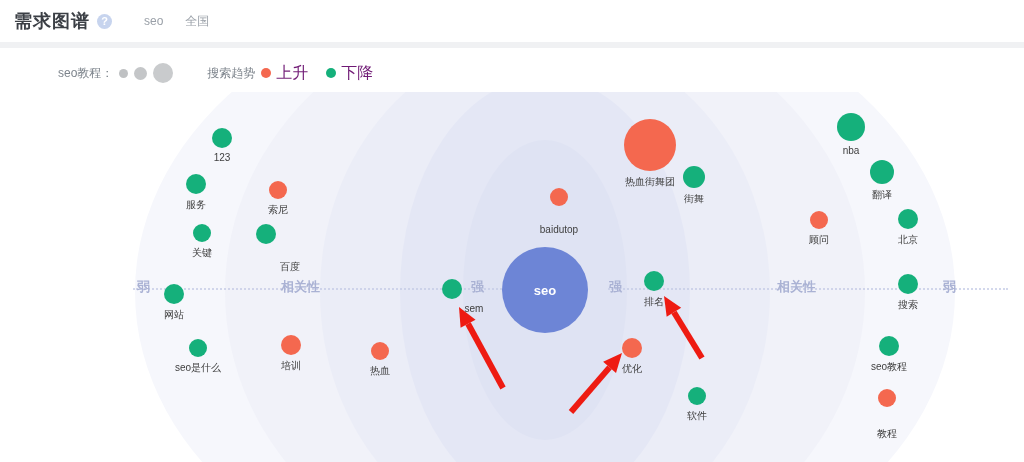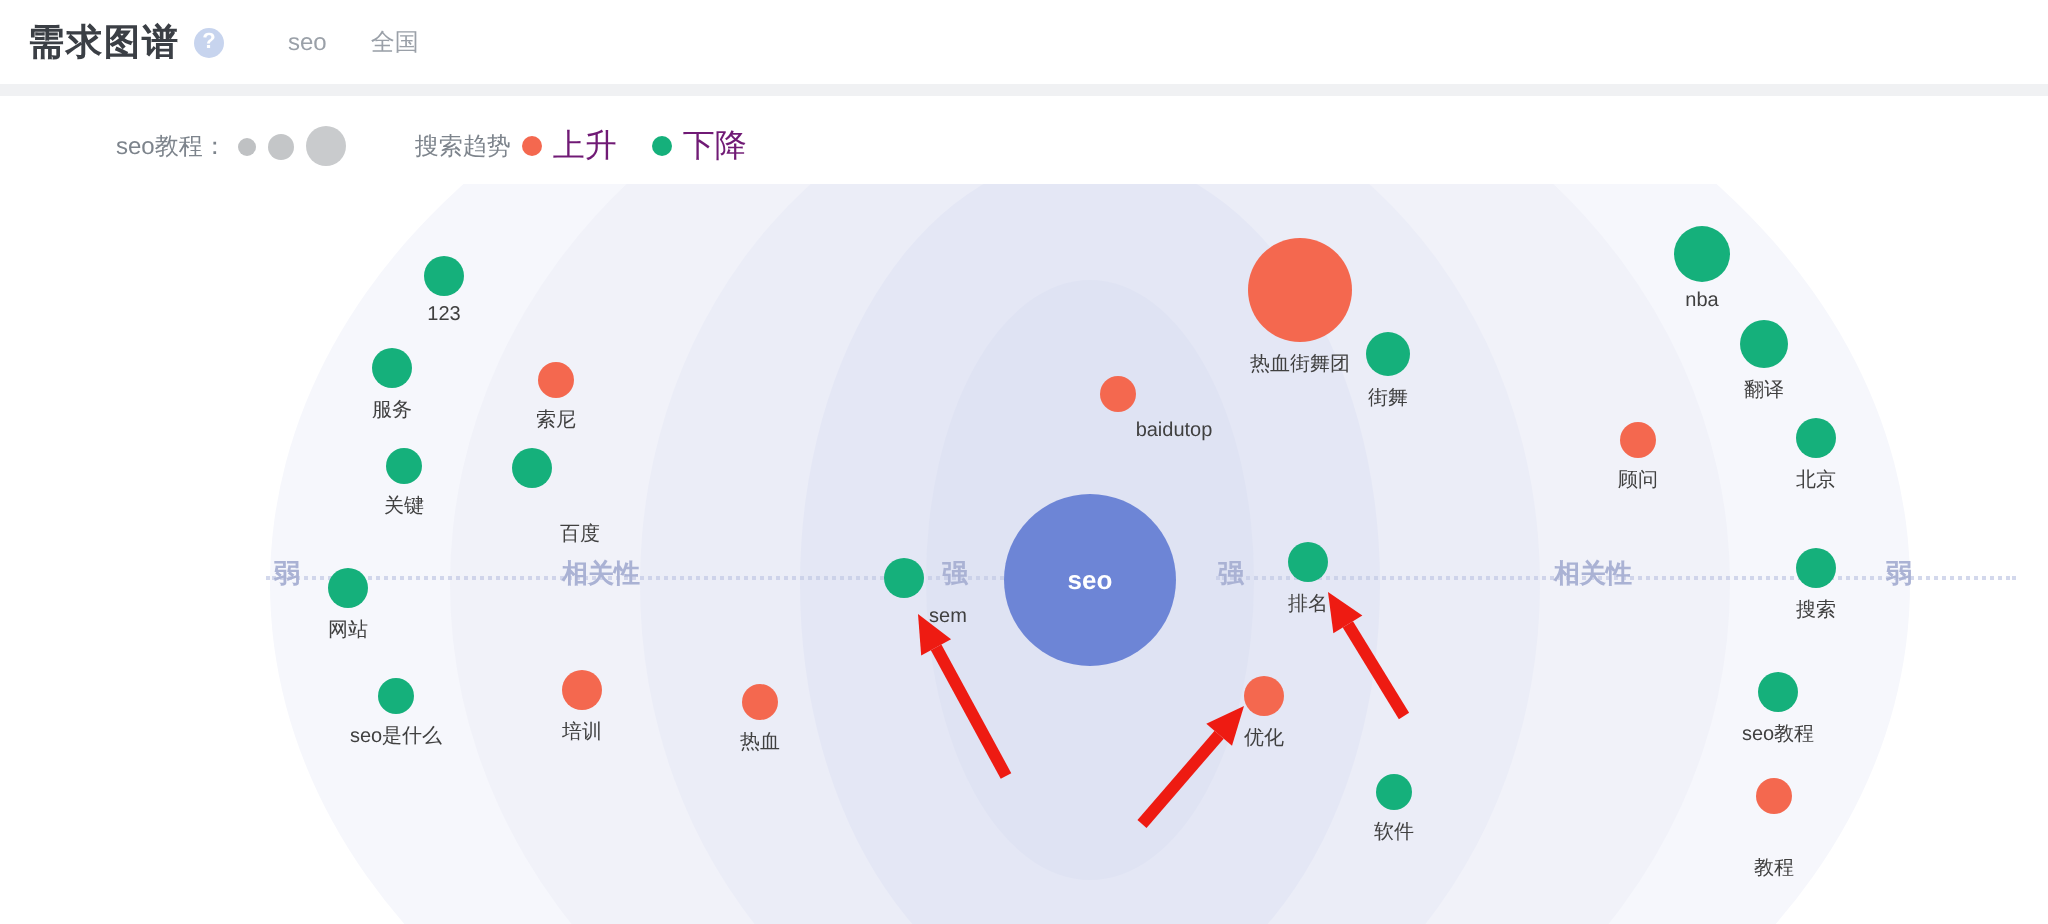--- a/index.html
+++ b/index.html
@@ -178,21 +178,21 @@
         <div class="node" style="left: 380px; top: 259px;">
           <div class="bubble" style="height: 18px; width: 18px; background: rgb(244, 104, 79); top: -9px;"></div>
           <div class="node-label" style="top: 13px;">热血</div>
         </div>
         <div class="node" style="left: 452px; top: 197px;">
           <div class="bubble" style="height: 20px; width: 20px; background: rgb(21, 176, 123); top: -10px;"></div>
           <div class="node-label" style="top: 14px; margin-left: 22px;">sem</div>
         </div>
         <div class="node" style="left: 559px; top: 105px;">
           <div class="bubble" style="height: 18px; width: 18px; background: rgb(244, 104, 79); top: -9px;"></div>
-          <div class="node-label" style="top: 13px; margin-left: 28px;">baidutop</div>
+          <div class="node-label" style="top: 27px;">baidutop</div>
         </div>
         <div class="node" style="left: 650px; top: 53px;">
           <div class="bubble" style="height: 52px; width: 52px; background: rgb(244, 104, 79); top: -26px;"></div>
           <div class="node-label" style="top: 30px;">热血街舞团</div>
         </div>
         <div class="node" style="left: 694px; top: 85px;">
           <div class="bubble" style="height: 22px; width: 22px; background: rgb(21, 176, 123); top: -11px;"></div>
           <div class="node-label" style="top: 15px;">街舞</div>
         </div>
         <div class="node" style="left: 654px; top: 189px;">

